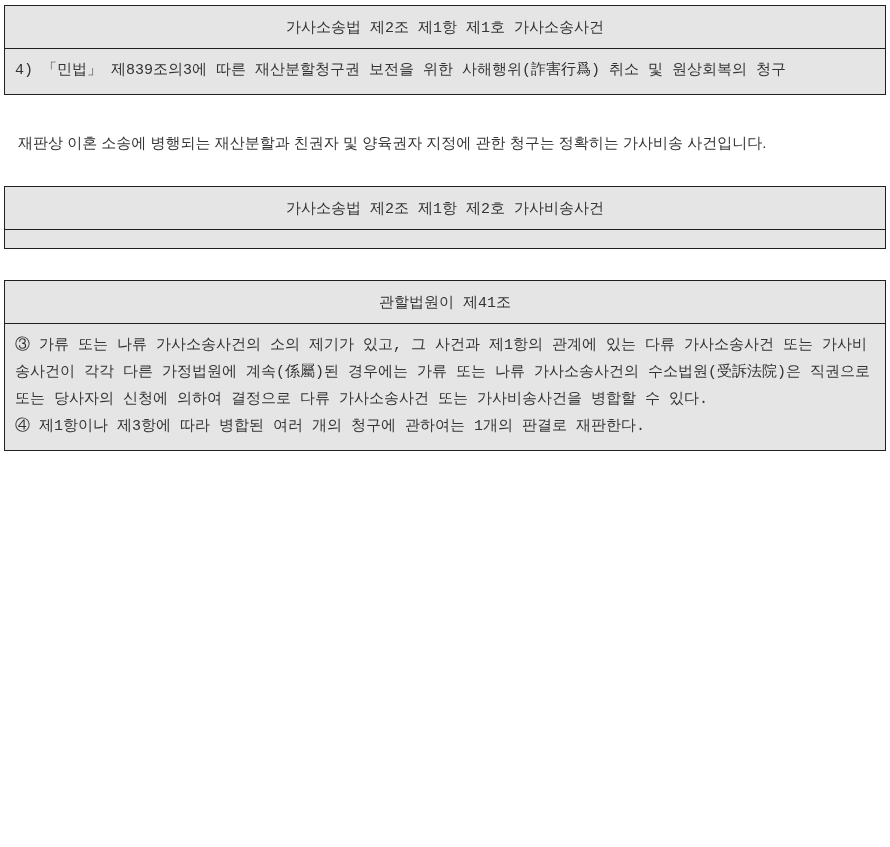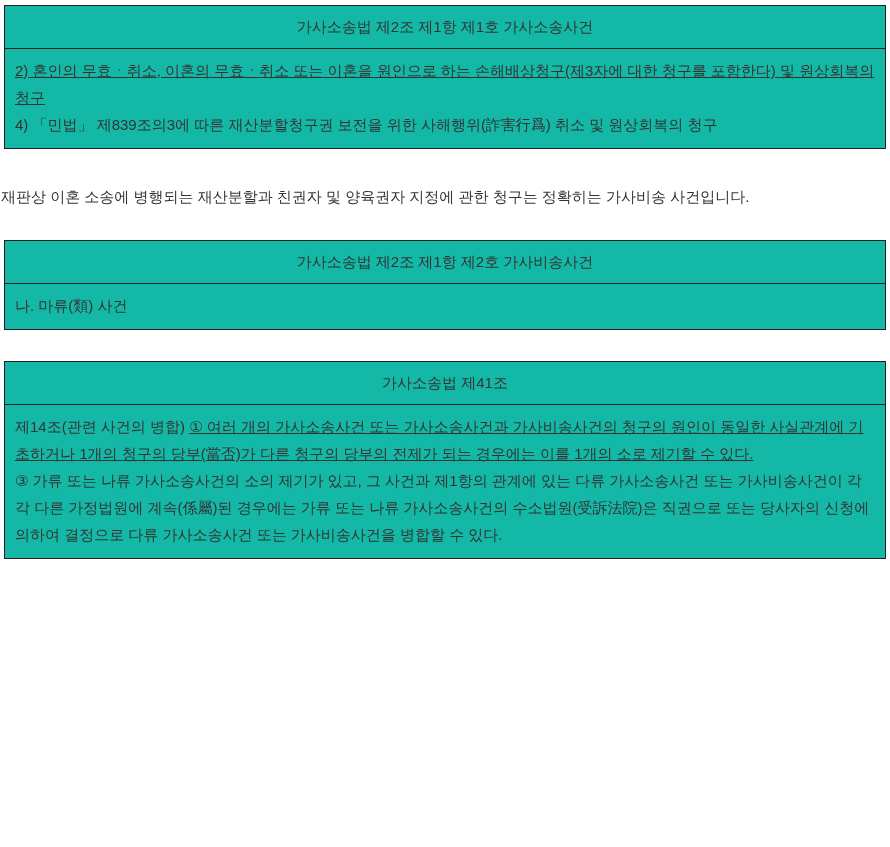--- a/index.html
+++ b/index.html
@@ -14,21 +14,22 @@
     font-family: "Liberation Sans", "DejaVu Sans", sans-serif;
     font-size: 15px;
     color: #333333;
     -webkit-font-smoothing: antialiased;
   }
   .page {
     padding: 5px 4px 0 4px;
   }
   .law-box {
     border: 1px solid #202020;
-    background: #14b8a6;
+    background: #e5e5e5;
+    font-family: Liberation Mono, monospace;
   }
   .box-header {
     height: 42px;
     border-bottom: 1px solid #202020;
     display: flex;
     align-items: center;
     justify-content: center;
     text-align: center;
     letter-spacing: 0;
   }
@@ -41,47 +42,46 @@
     word-break: normal;
     overflow-wrap: break-word;
   }
   .underlined {
     text-decoration: underline;
   }
   .note-paragraph {
     margin: 34px 0 30px 0;
     margin-left: -3px;
     line-height: 27px;
+    padding-left: 17px;
   }
   #box2 { margin-top: 8px; }
   #box3 { margin-top: 31px; }
 </style>
 </head>
 <body>
 
 <div class="page">
 
   <div class="law-box" id="box1">
     <div class="box-header">가사소송법 제2조 제1항 제1호 가사소송사건</div>
     <div class="box-body">
-        <p class="law-line"><span class="underlined">2) 혼인의 무효ㆍ취소, 이혼의 무효ㆍ취소 또는 이혼을 원인으로 하는 손해배상청구(제3자에 대한 청구를 포함한다) 및 원상회복의 청구</span></p>
         <p class="law-line"><span>4) 「민법」 제839조의3에 따른 재산분할청구권 보전을 위한 사해행위(詐害行爲) 취소 및 원상회복의 청구</span></p>
       </div>
   </div>
 
   <p class="note-paragraph">재판상 이혼 소송에 병행되는 재산분할과 친권자 및 양육권자 지정에 관한 청구는 정확히는 가사비송 사건입니다.</p>
 
   <div class="law-box" id="box2">
     <div class="box-header">가사소송법 제2조 제1항 제2호 가사비송사건</div>
     <div class="box-body">
-        <p class="law-line"><span>나. 마류(類) 사건</span></p>
       </div>
   </div>
 
   <div class="law-box" id="box3">
-    <div class="box-header">가사소송법 제41조</div>
+    <div class="box-header">관할법원이 제41조</div>
     <div class="box-body">
-        <p class="law-line"><span>제14조(관련 사건의 병합) </span><span class="underlined">① 여러 개의 가사소송사건 또는 가사소송사건과 가사비송사건의 청구의 원인이 동일한 사실관계에 기초하거나 1개의 청구의 당부(當否)가 다른 청구의 당부의 전제가 되는 경우에는 이를 1개의 소로 제기할 수 있다.</span></p>
         <p class="law-line"><span>③ 가류 또는 나류 가사소송사건의 소의 제기가 있고, 그 사건과 제1항의 관계에 있는 다류 가사소송사건 또는 가사비송사건이 각각 다른 가정법원에 계속(係屬)된 경우에는 가류 또는 나류 가사소송사건의 수소법원(受訴法院)은 직권으로 또는 당사자의 신청에 의하여 결정으로 다류 가사소송사건 또는 가사비송사건을 병합할 수 있다.</span></p>
+        <p class="law-line"><span>④ 제1항이나 제3항에 따라 병합된 여러 개의 청구에 관하여는 1개의 판결로 재판한다.</span></p>
       </div>
   </div>
 
 </div>
 
 </body></html>

